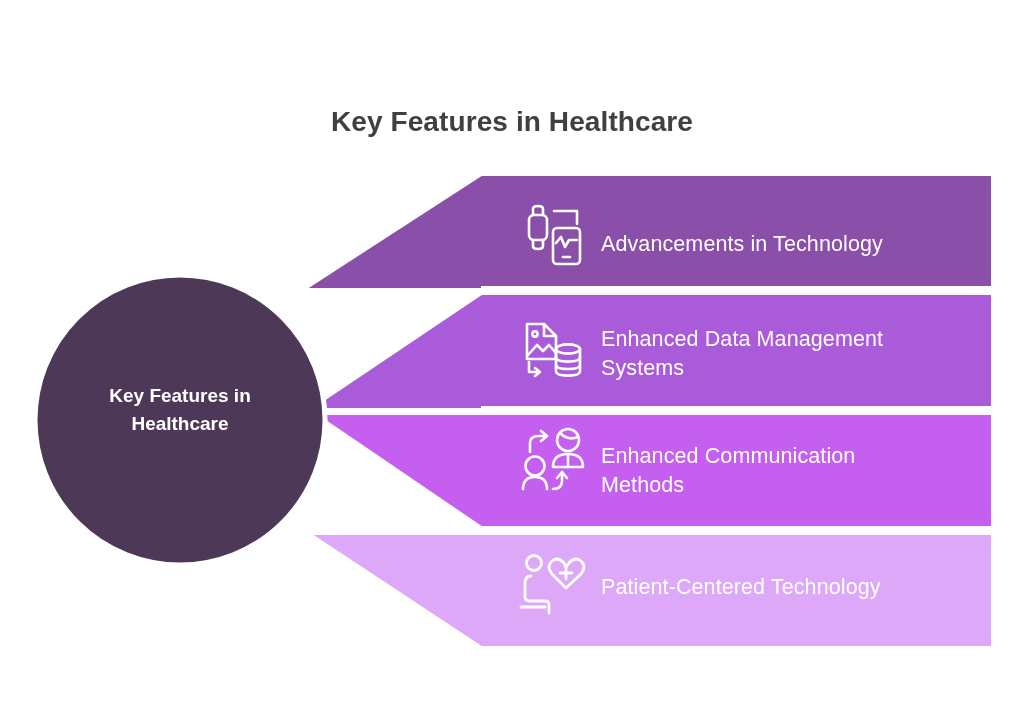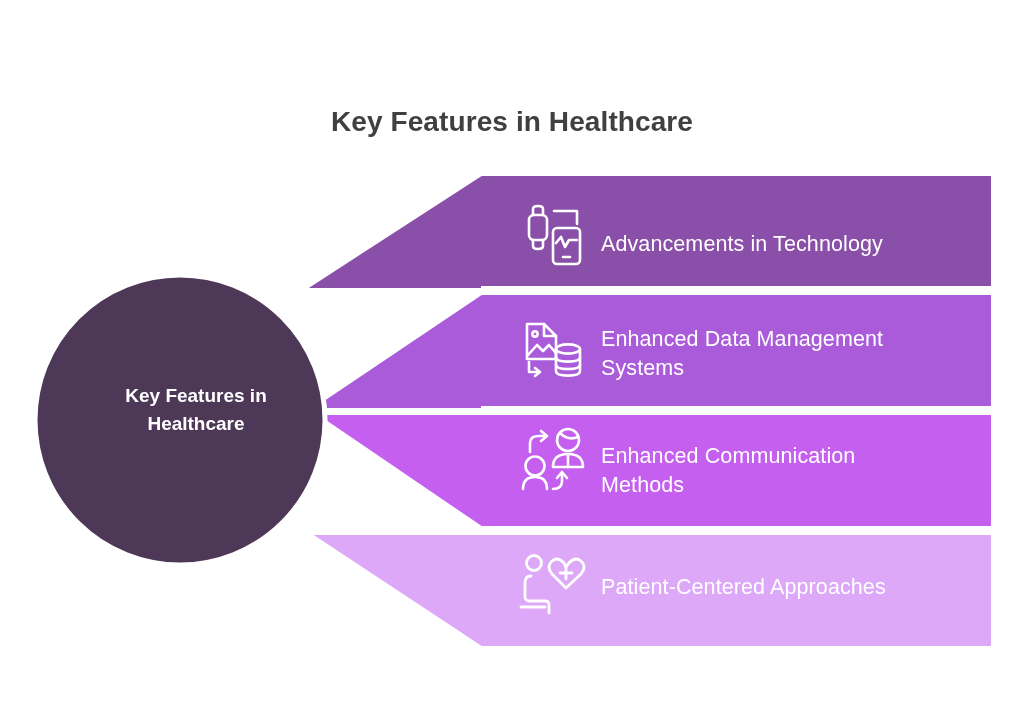--- a/index.html
+++ b/index.html
@@ -33,21 +33,21 @@
     text-align: center;
     font-size: 28px;
     font-weight: bold;
     color: #4a4a4a;
     letter-spacing: 0.1px;
     line-height: 1.2;
   }
 
   .hub-label {
     position: absolute;
-    left: 78px;
+    left: 62px;
     top: 382px;
     width: 236px;
     text-align: center;
     font-size: 19px;
     font-weight: bold;
     color: #ffffff;
     line-height: 1.45;
   }
 
   .band-label {
@@ -141,13 +141,13 @@
 <div class="page-title" style="color: #404040; margin-top: 48px;">Key Features in Healthcare</div>
 
 <div class="hub-label">Key Features in<br>Healthcare</div>
 
 <div class="band-label l1">Advancements in Technology</div>
 
 <div class="band-label l2" style="width:330px;">Enhanced Data Management Systems</div>
 
 <div class="band-label l3" style="width:310px;">Enhanced Communication Methods</div>
 
-<div class="band-label l4">Patient-Centered Approaches</div>
+<div class="band-label l4">Patient-Centered Technology</div>
 
 </body></html>

